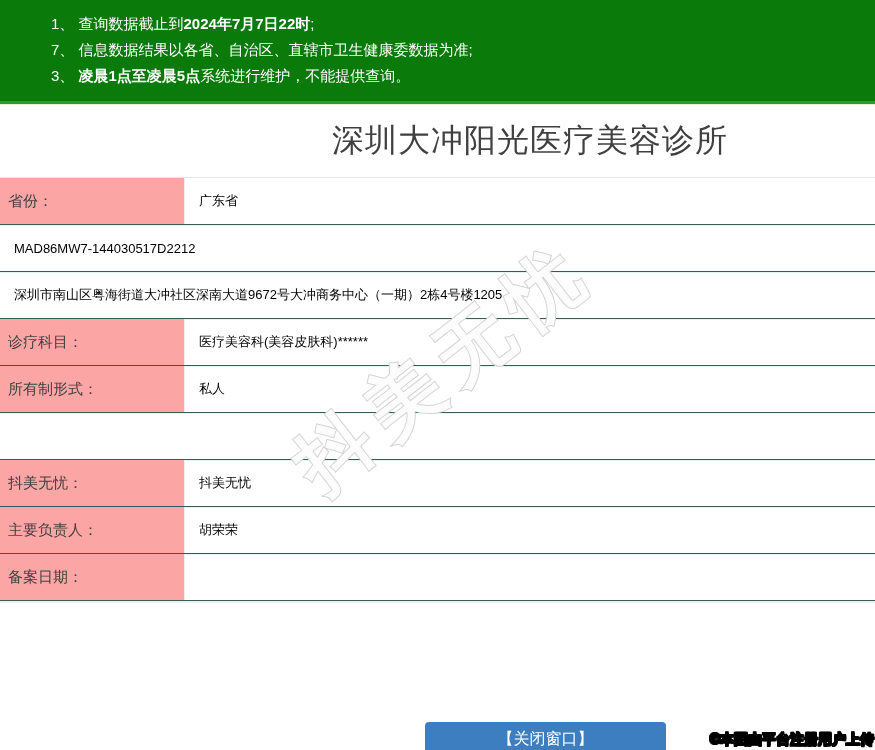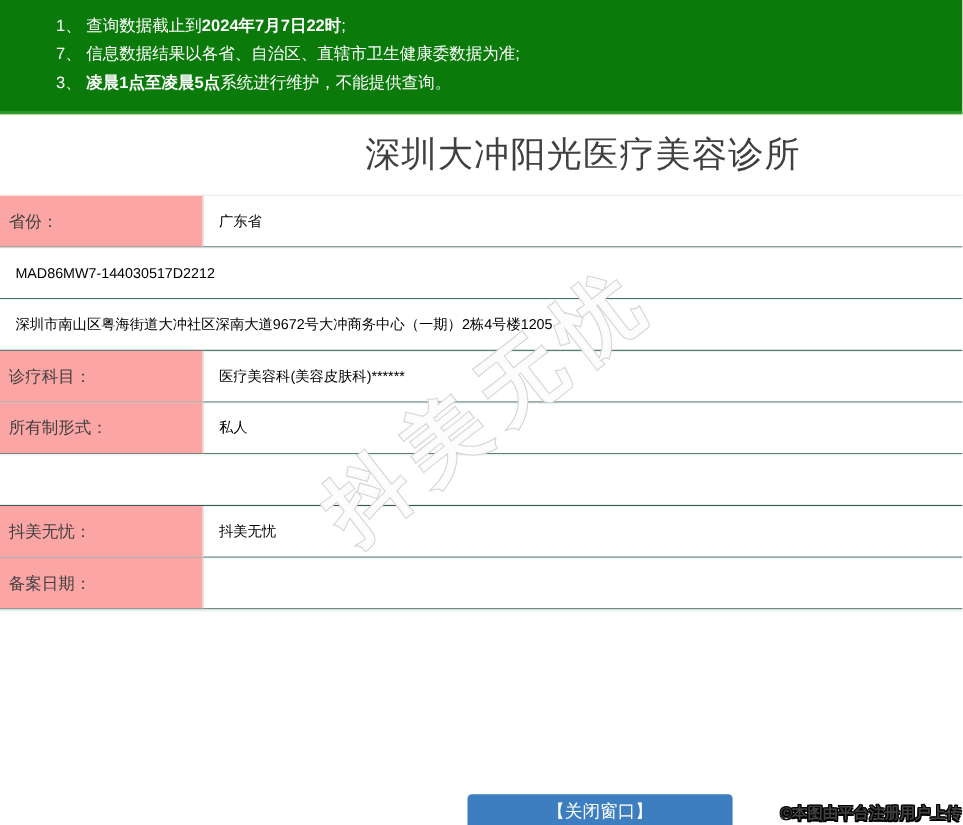--- a/index.html
+++ b/index.html
@@ -117,21 +117,21 @@
     z-index:5;
   }
 
   
   .credit-watermark {
     position:absolute;
     right:1px;
     bottom:1px;
     font-size:14px;
     font-weight:bold;
-    color:#404040;
+    color:#000000;
     text-shadow:
       -1px -1px 0 #000, 1px -1px 0 #000,
       -1px  1px 0 #000, 1px  1px 0 #000,
       0 -1px 0 #000, 0 1px 0 #000,
       -1px 0 0 #000, 1px 0 0 #000;
     z-index:10;
     white-space:nowrap;
   }
 </style>
 </head>
@@ -167,20 +167,24 @@
     <div class="cell-label">所有制形式：</div>
     <div class="cell-value">私人</div>
   </div>
   <div class="row">
   </div>
   <div class="row">
     <div class="cell-label">抖美无忧：</div>
     <div class="cell-value">抖美无忧</div>
   </div>
   <div class="row">
+    <div class="cell-label">主要负责人：</div>
+    <div class="cell-value">胡荣荣</div>
+  </div>
+  <div class="row">
     <div class="cell-label">备案日期：</div>
   </div>
   <div class="table-bottom-accent"></div>
 </div>
 
 <div class="diag-watermark">抖美无忧</div>
 
 <button class="close-button">【关闭窗口】</button>
 
 <div class="credit-watermark">©本图由平台注册用户上传</div>

